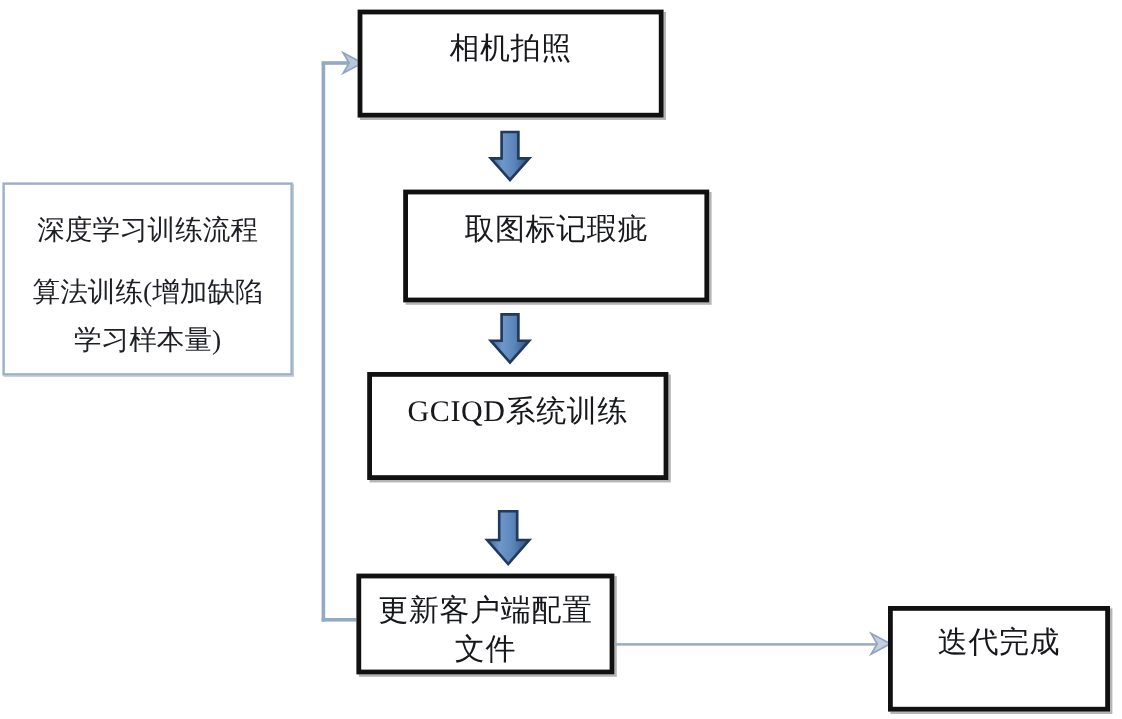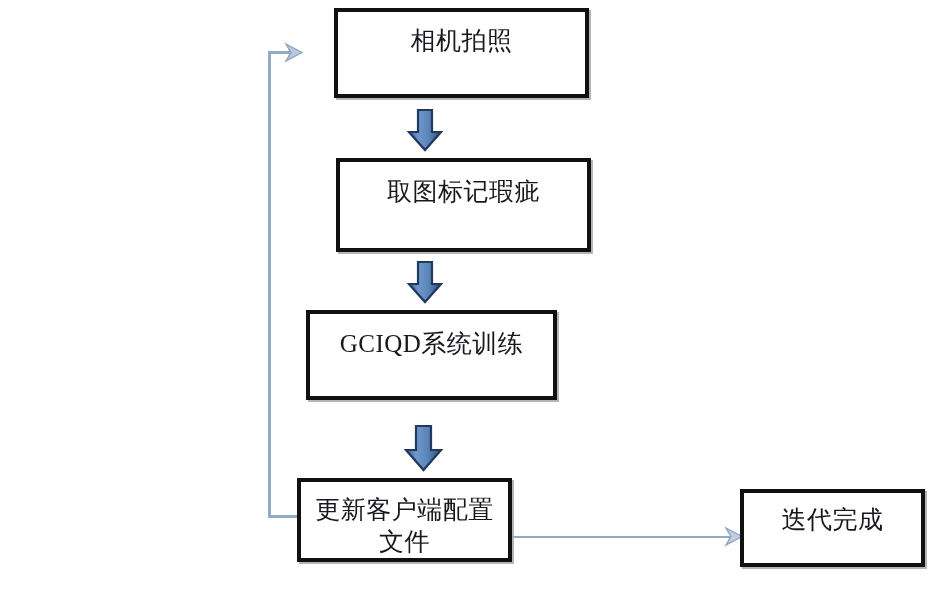--- a/index.html
+++ b/index.html
@@ -71,22 +71,27 @@
 
 <div id="canvas">
 
   <div class="loop-line loop-h-bottom" style="left:268px; top:515px; width:32px;"></div>
   <div class="loop-line loop-v" style="left:268px; top:52px; height:466px;"></div>
   <div class="loop-line loop-h-top" style="left:268px; top:51px; width:26px;"></div>
   <svg style="position:absolute; left:286px; top:40px;" width="22" height="26">
     <path d="M0,4 L16,12.5 L0,21 L5,12.5 Z" fill="#b9c7dc" stroke="#8fa4c0" stroke-width="1.4"></path>
   </svg>
 
+  <div class="thin-box note-box" style="left:2px; top:152px; width:242px; height:161px;">
+    <div class="label" style="top:18px;">深度学习训练流程</div>
+    <div class="label" style="top:70px;">算法训练(增加缺陷
+学习样本量)</div>
+  </div>
 
-  <div class="proc-box" style="left:298px; top:8px; width:255px; height:90px;margin-left:36px;">
+  <div class="proc-box" style="left:298px; top:8px; width:255px; height:90px;">
     <div class="label" style="top:13px;">相机拍照</div>
   </div>
 
   <svg class="arrow-down" style="left:406px; top:108px;" width="40" height="44">
     <defs>
       <linearGradient id="ag1" x1="0" y1="0" x2="1" y2="0">
         <stop offset="0%" stop-color="#3f6699"></stop>
         <stop offset="30%" stop-color="#6e97cb"></stop>
         <stop offset="62%" stop-color="#5b84b8"></stop>
         <stop offset="100%" stop-color="#2e4f7a"></stop>
@@ -131,17 +136,17 @@
     <div class="label" style="top:12px;">更新客户端配置
 文件</div>
   </div>
 
 
   <div class="loop-line" style="left:512px; top:536px; width:222px; height:2px;"></div>
   <svg style="position:absolute; left:726px; top:525px;" width="22" height="26">
     <path d="M0,3 L16,11.5 L0,20 L5,11.5 Z" fill="#c3cfe0" stroke="#8fa4c0" stroke-width="1.4"></path>
   </svg>
 
-  <div class="proc-box" style="left:740px; top:489px; width:185px; height:78px;">
+  <div class="proc-box" style="left:740px; top:505px; width:185px; height:88px;">
     <div class="label" style="top:11px;">迭代完成</div>
   </div>
 
 </div>
 
 </body></html>

